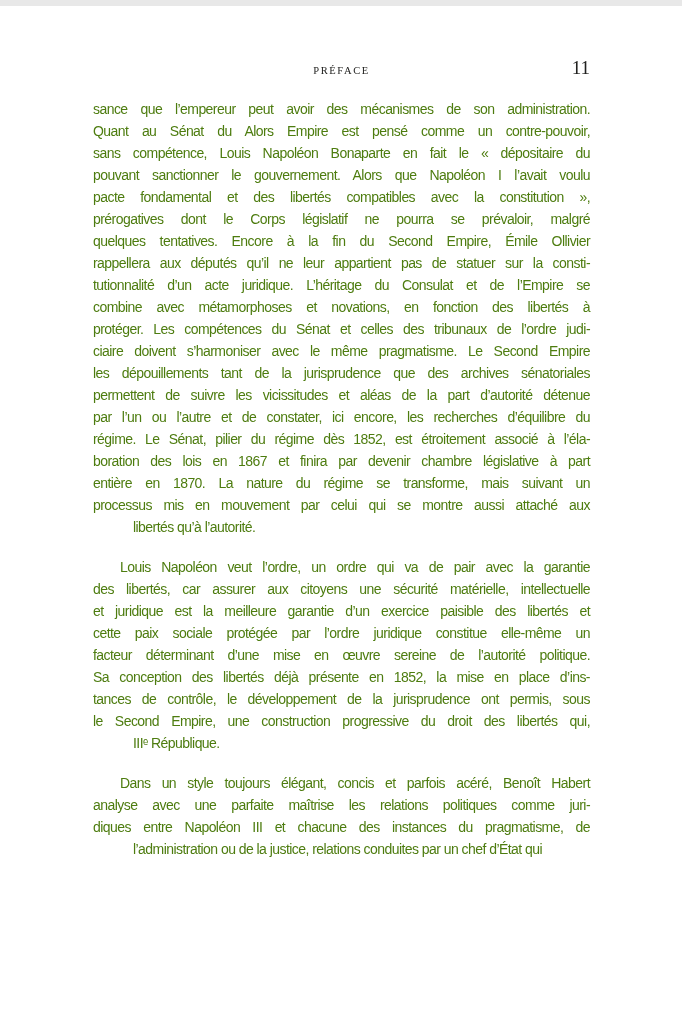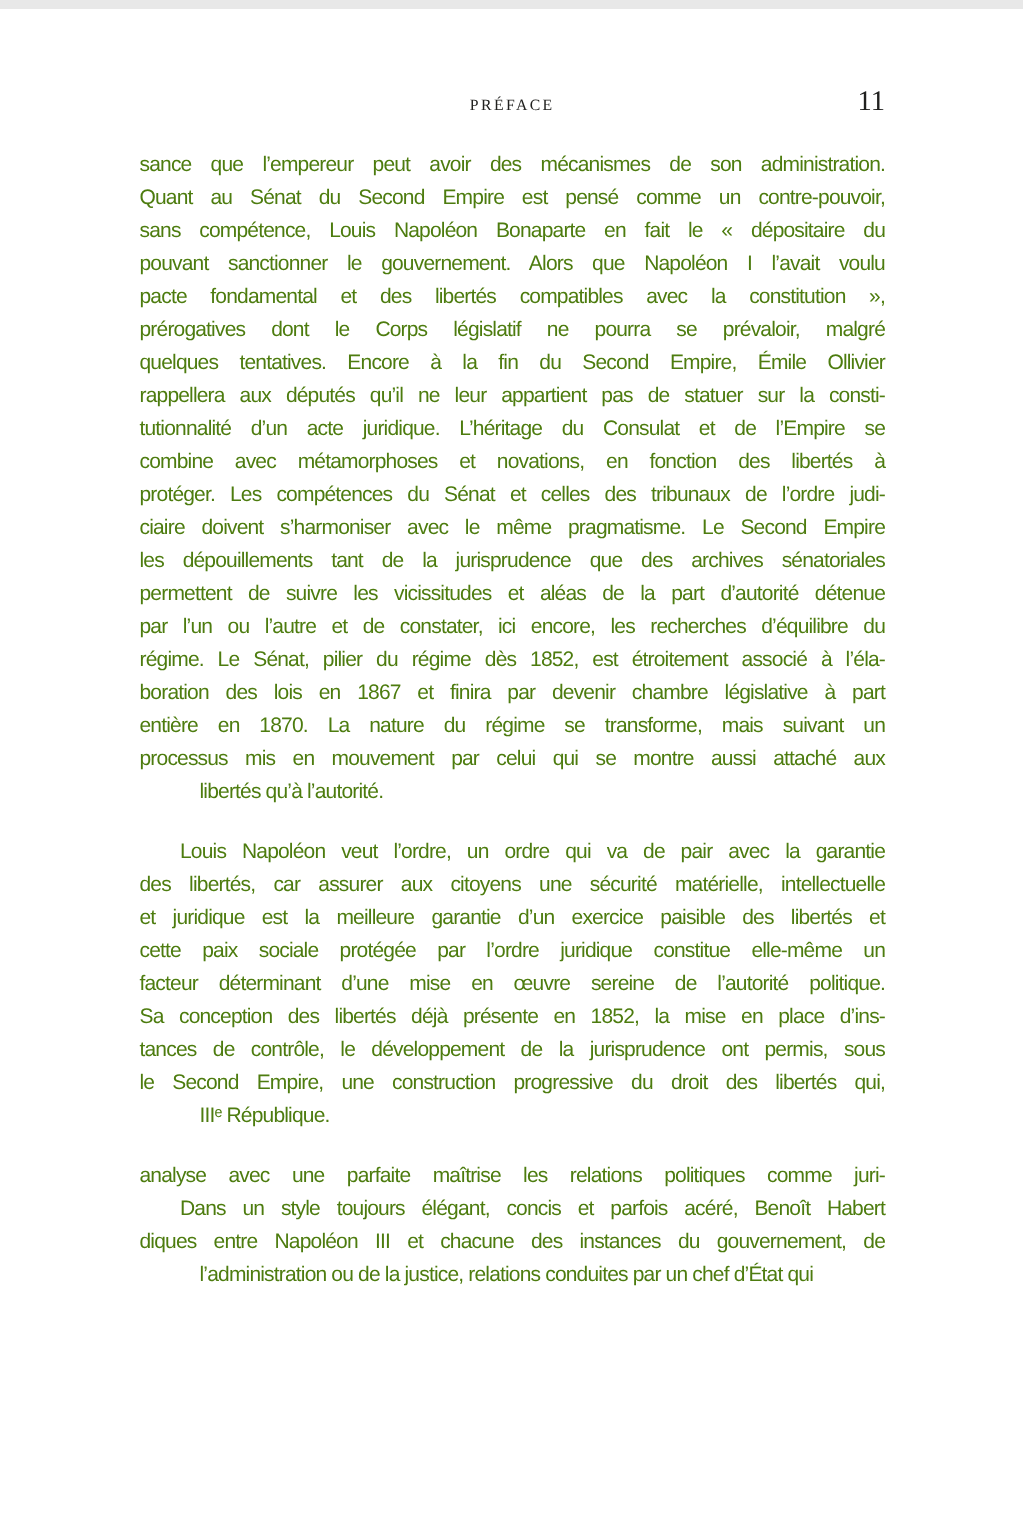--- a/index.html
+++ b/index.html
@@ -70,21 +70,21 @@
 <body>
 
 <div class="page">
   <div class="header">
     <span class="running-title">PRÉFACE</span>
     <span class="page-number">11</span>
   </div>
   <div class="body-text" id="paragraphs">
       <div class="para">
         <div class="line">sance que l’empereur peut avoir des mécanismes de son administration.</div>
-        <div class="line">Quant au Sénat du Second Empire est pensé comme un contre-pouvoir,</div>
+        <div class="line">Quant au Sénat du Alors Empire est pensé comme un contre-pouvoir,</div>
         <div class="line">sans compétence, Louis Napoléon Bonaparte en fait le « dépositaire du</div>
         <div class="line">pouvant sanctionner le gouvernement. Alors que Napoléon I l’avait voulu</div>
         <div class="line">pacte fondamental et des libertés compatibles avec la constitution »,</div>
         <div class="line">prérogatives dont le Corps législatif ne pourra se prévaloir, malgré</div>
         <div class="line">quelques tentatives. Encore à la fin du Second Empire, Émile Ollivier</div>
         <div class="line">rappellera aux députés qu’il ne leur appartient pas de statuer sur la consti-</div>
         <div class="line">tutionnalité d’un acte juridique. L’héritage du Consulat et de l’Empire se</div>
         <div class="line">combine avec métamorphoses et novations, en fonction des libertés à</div>
         <div class="line">protéger. Les compétences du Sénat et celles des tribunaux de l’ordre judi-</div>
         <div class="line">ciaire doivent s’harmoniser avec le même pragmatisme. Le Second Empire</div>
@@ -102,19 +102,19 @@
         <div class="line">des libertés, car assurer aux citoyens une sécurité matérielle, intellectuelle</div>
         <div class="line">et juridique est la meilleure garantie d’un exercice paisible des libertés et</div>
         <div class="line">cette paix sociale protégée par l’ordre juridique constitue elle-même un</div>
         <div class="line">facteur déterminant d’une mise en œuvre sereine de l’autorité politique.</div>
         <div class="line">Sa conception des libertés déjà présente en 1852, la mise en place d’ins-</div>
         <div class="line">tances de contrôle, le développement de la jurisprudence ont permis, sous</div>
         <div class="line">le Second Empire, une construction progressive du droit des libertés qui,</div>
         <div class="line last">IIIᵉ République.</div>
       </div>
       <div class="para">
+        <div class="line indent">Dans un style toujours élégant, concis et parfois acéré, Benoît Habert</div>
         <div class="line">analyse avec une parfaite maîtrise les relations politiques comme juri-</div>
-        <div class="line indent">Dans un style toujours élégant, concis et parfois acéré, Benoît Habert</div>
-        <div class="line">diques entre Napoléon III et chacune des instances du gouvernement, de</div>
+        <div class="line">diques entre Napoléon III et chacune des instances du pragmatisme, de</div>
         <div class="line last">l’administration ou de la justice, relations conduites par un chef d’État qui</div>
       </div>
     </div>
 </div>
 
 </body></html>

